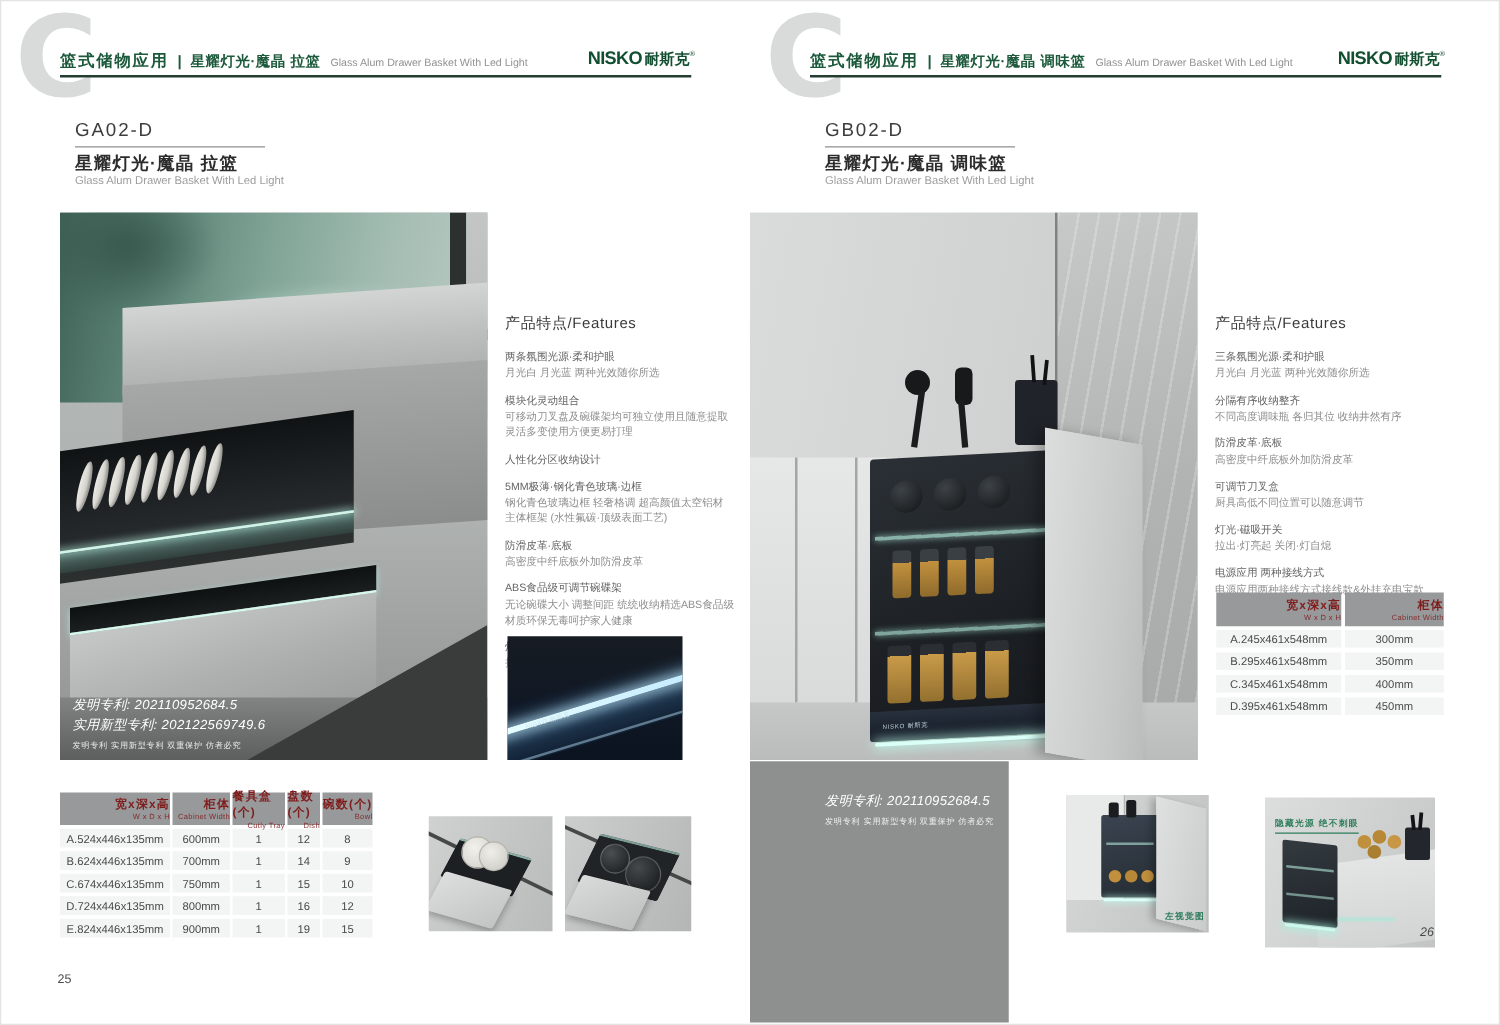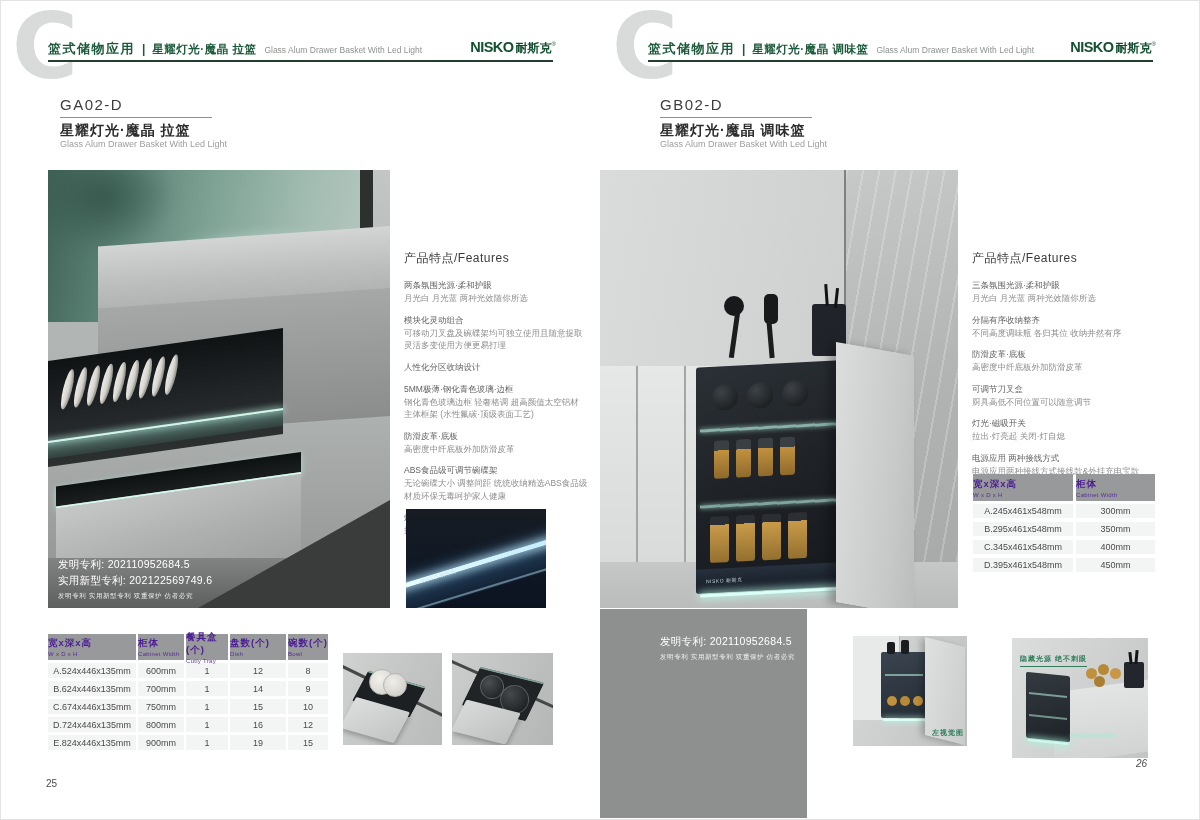--- a/index.html
+++ b/index.html
@@ -30,31 +30,31 @@
 
   
   .feat-h{font-size:12px;color:#3a3a3a;letter-spacing:.5px;margin-bottom:12px;}
   .fg{margin-bottom:9px;}
   .fg-t{font-size:8.5px;color:#636363;line-height:13px;white-space:pre-line;}
   .fg-b{font-size:8.5px;color:#8e8e8e;line-height:12.5px;white-space:pre-line;}
 
   
   .trow{display:flex;margin-bottom:3px;}
   .trow.l{gap:2px;} .trow.r{gap:3px;}
-  .th{background:#98999b;color:#4c1d95;display:flex;flex-direction:column;align-items:flex-start;justify-content:center;}
+  .th{background:#98999b;color:#7f1d1d;display:flex;flex-direction:column;align-items:flex-end;justify-content:center;}
   .th.l{height:26px;} .th.r{height:27px;}
   .th-zh{font-size:9.5px;font-weight:bold;letter-spacing:1px;}
   .th-en{font-size:6px;opacity:.9;margin-top:1px;letter-spacing:.3px;}
   .td{background:#f3f4f4;color:#4a4a4a;font-size:9px;display:flex;align-items:center;justify-content:center;}
   .td.l{height:15px;} .td.r{height:14px;margin-bottom:1px;}
-  .c0{width:88px}.c1{width:46px}.c2{width:42px}.c3{width:56px}.c4{width:40px}
+  .c0{width:88px}.c1{width:46px}.c2{width:42px}.c3{width:26px}.c4{width:40px}
   .rc0{width:100px}.rc1{width:79px}
 
   
-  .pat-l1{font-size:10.5px;line-height:16px;letter-spacing:.3px;color:#fff;}
+  .pat-l1{font-size:10.5px;line-height:16px;letter-spacing:.3px;color:#fff;font-style:italic;}
   .pat-note{font-size:6.5px;color:rgba(255,255,255,.85);margin-top:4px;letter-spacing:.6px;}
 
   
   .img{overflow:hidden;}
   .pagenum{font-size:10px;color:#4a4a4a;}
   .cap{font-size:7px;font-weight:bold;color:#2e7d5b;letter-spacing:1px;}
 
   .plates{display:flex;gap:4px;align-items:center;}
   .plates span{flex:none;width:9px;height:40px;border-radius:50%;
     background:linear-gradient(90deg,#eceae4,#c7c6c0);transform:rotate(14deg);
@@ -404,14 +404,14 @@
       <div class="a" style="left:12px;top:6px;width:11px;height:11px;border-radius:50%;background:#b78836;"></div>
       <div class="a" style="left:24px;top:10px;width:11px;height:11px;border-radius:50%;background:#c79745;"></div>
       <div class="a" style="left:8px;top:18px;width:11px;height:11px;border-radius:50%;background:#ab7f30;"></div>
       <div class="a" style="right:0;top:4px;width:20px;height:26px;background:#23272d;border-radius:2px;"></div>
       <div class="a" style="right:6px;top:-8px;width:3px;height:14px;background:#121417;transform:rotate(5deg);"></div>
       <div class="a" style="right:12px;top:-6px;width:3px;height:12px;background:#121417;transform:rotate(-6deg);"></div>
     </div>
     <div class="a cap" style="left:8px;top:16px;border-bottom:1px solid #2e7d5b;padding-bottom:2px;">隐藏光源 绝不刺眼</div>
   </div>
 
-  <div class="a pagenum" style="left:536px;top:758px;font-style:italic;">26</div>
+  <div class="a pagenum" style="left:536px;top:741px;font-style:italic;">26</div>
 </section>
 
 </body></html>

